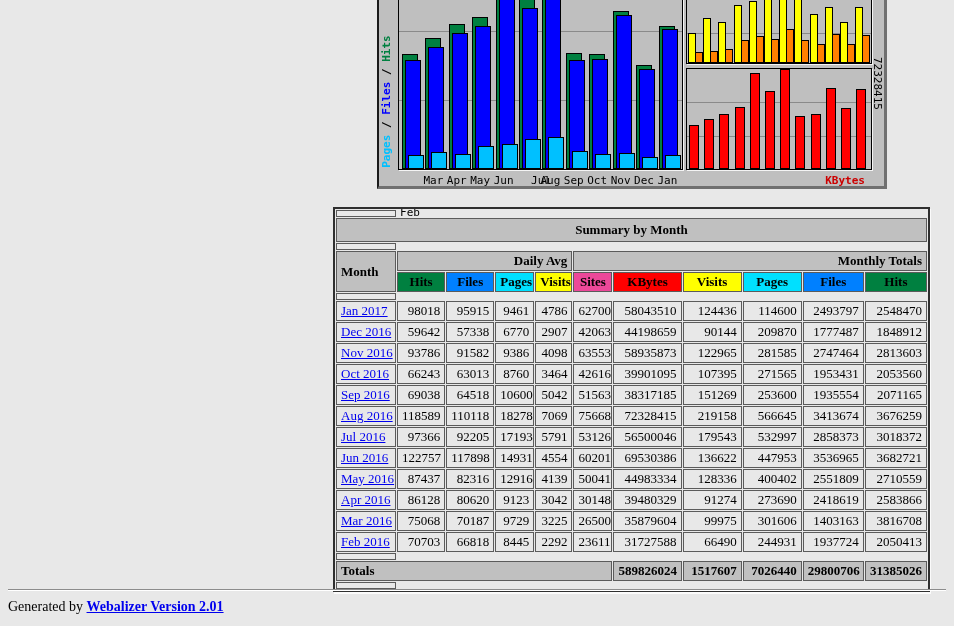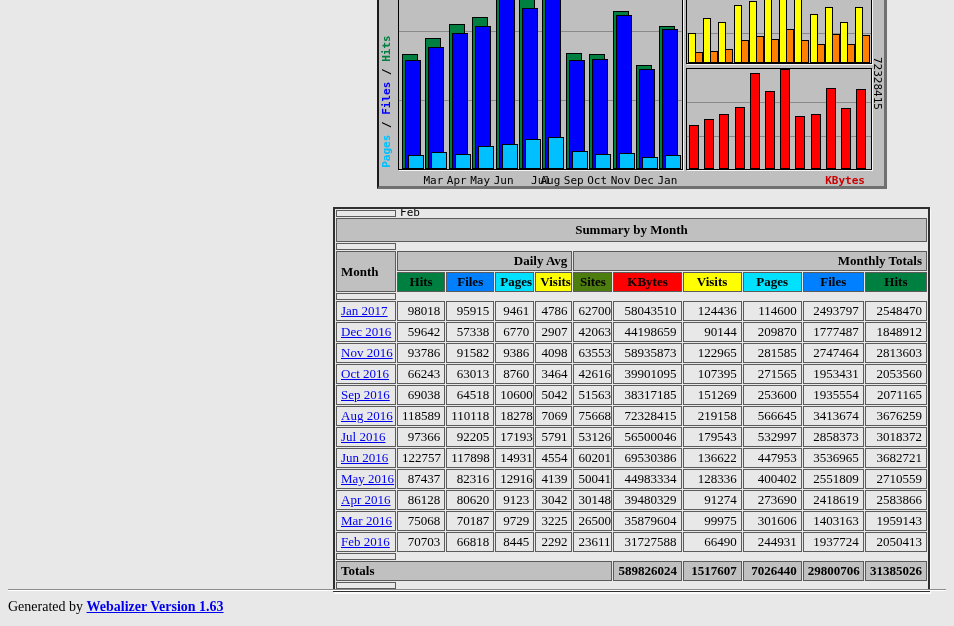--- a/index.html
+++ b/index.html
@@ -207,21 +207,21 @@
     <tr>
       <th rowspan="2" class="month-h">Month</th>
       <th colspan="4" class="grp">Daily Avg</th>
       <th colspan="6" class="grp">Monthly Totals</th>
     </tr>
     <tr id="col-header-row">
         <th class="colhead" style="background: rgb(0, 128, 64);">Hits</th>
         <th class="colhead" style="background: rgb(0, 128, 255);">Files</th>
         <th class="colhead" style="background: rgb(0, 224, 255);">Pages</th>
         <th class="colhead" style="background: rgb(255, 255, 0);">Visits</th>
-        <th class="colhead" style="background: #4d7c0f;">Sites</th>
+        <th class="colhead" style="background: #ec4899;">Sites</th>
         <th class="colhead" style="background: rgb(255, 0, 0);">KBytes</th>
         <th class="colhead" style="background: rgb(255, 255, 0);">Visits</th>
         <th class="colhead" style="background: rgb(0, 224, 255);">Pages</th>
         <th class="colhead" style="background: rgb(0, 128, 255);">Files</th>
         <th class="colhead" style="background: rgb(0, 128, 64);">Hits</th>
       </tr>
     <tr class="spacer">
         <td></td>
       </tr>
   </tbody>
@@ -360,21 +360,21 @@
         <td class="mon"><a href="#">Mar 2016</a></td>
         <td class="num">75068</td>
         <td class="num">70187</td>
         <td class="num">9729</td>
         <td class="num">3225</td>
         <td class="num">26500</td>
         <td class="num">35879604</td>
         <td class="num">99975</td>
         <td class="num">301606</td>
         <td class="num">1403163</td>
-        <td class="num">1959143</td>
+        <td class="num">3816708</td>
       </tr>
       <tr>
         <td class="mon"><a href="#">Feb 2016</a></td>
         <td class="num">70703</td>
         <td class="num">66818</td>
         <td class="num">8445</td>
         <td class="num">2292</td>
         <td class="num">23611</td>
         <td class="num">31727588</td>
         <td class="num">66490</td>
@@ -396,14 +396,14 @@
         <th class="tot-num">31385026</th>
       </tr>
     <tr class="spacer">
         <td></td>
       </tr>
   </tbody>
 </table>
 
 <div id="footer-rule"></div>
 <div id="footer">
-  <span>Generated by </span><a href="#">Webalizer Version 1.63</a>
+  <span>Generated by </span><a href="#">Webalizer Version 2.01</a>
 </div>
 
 </body></html>

